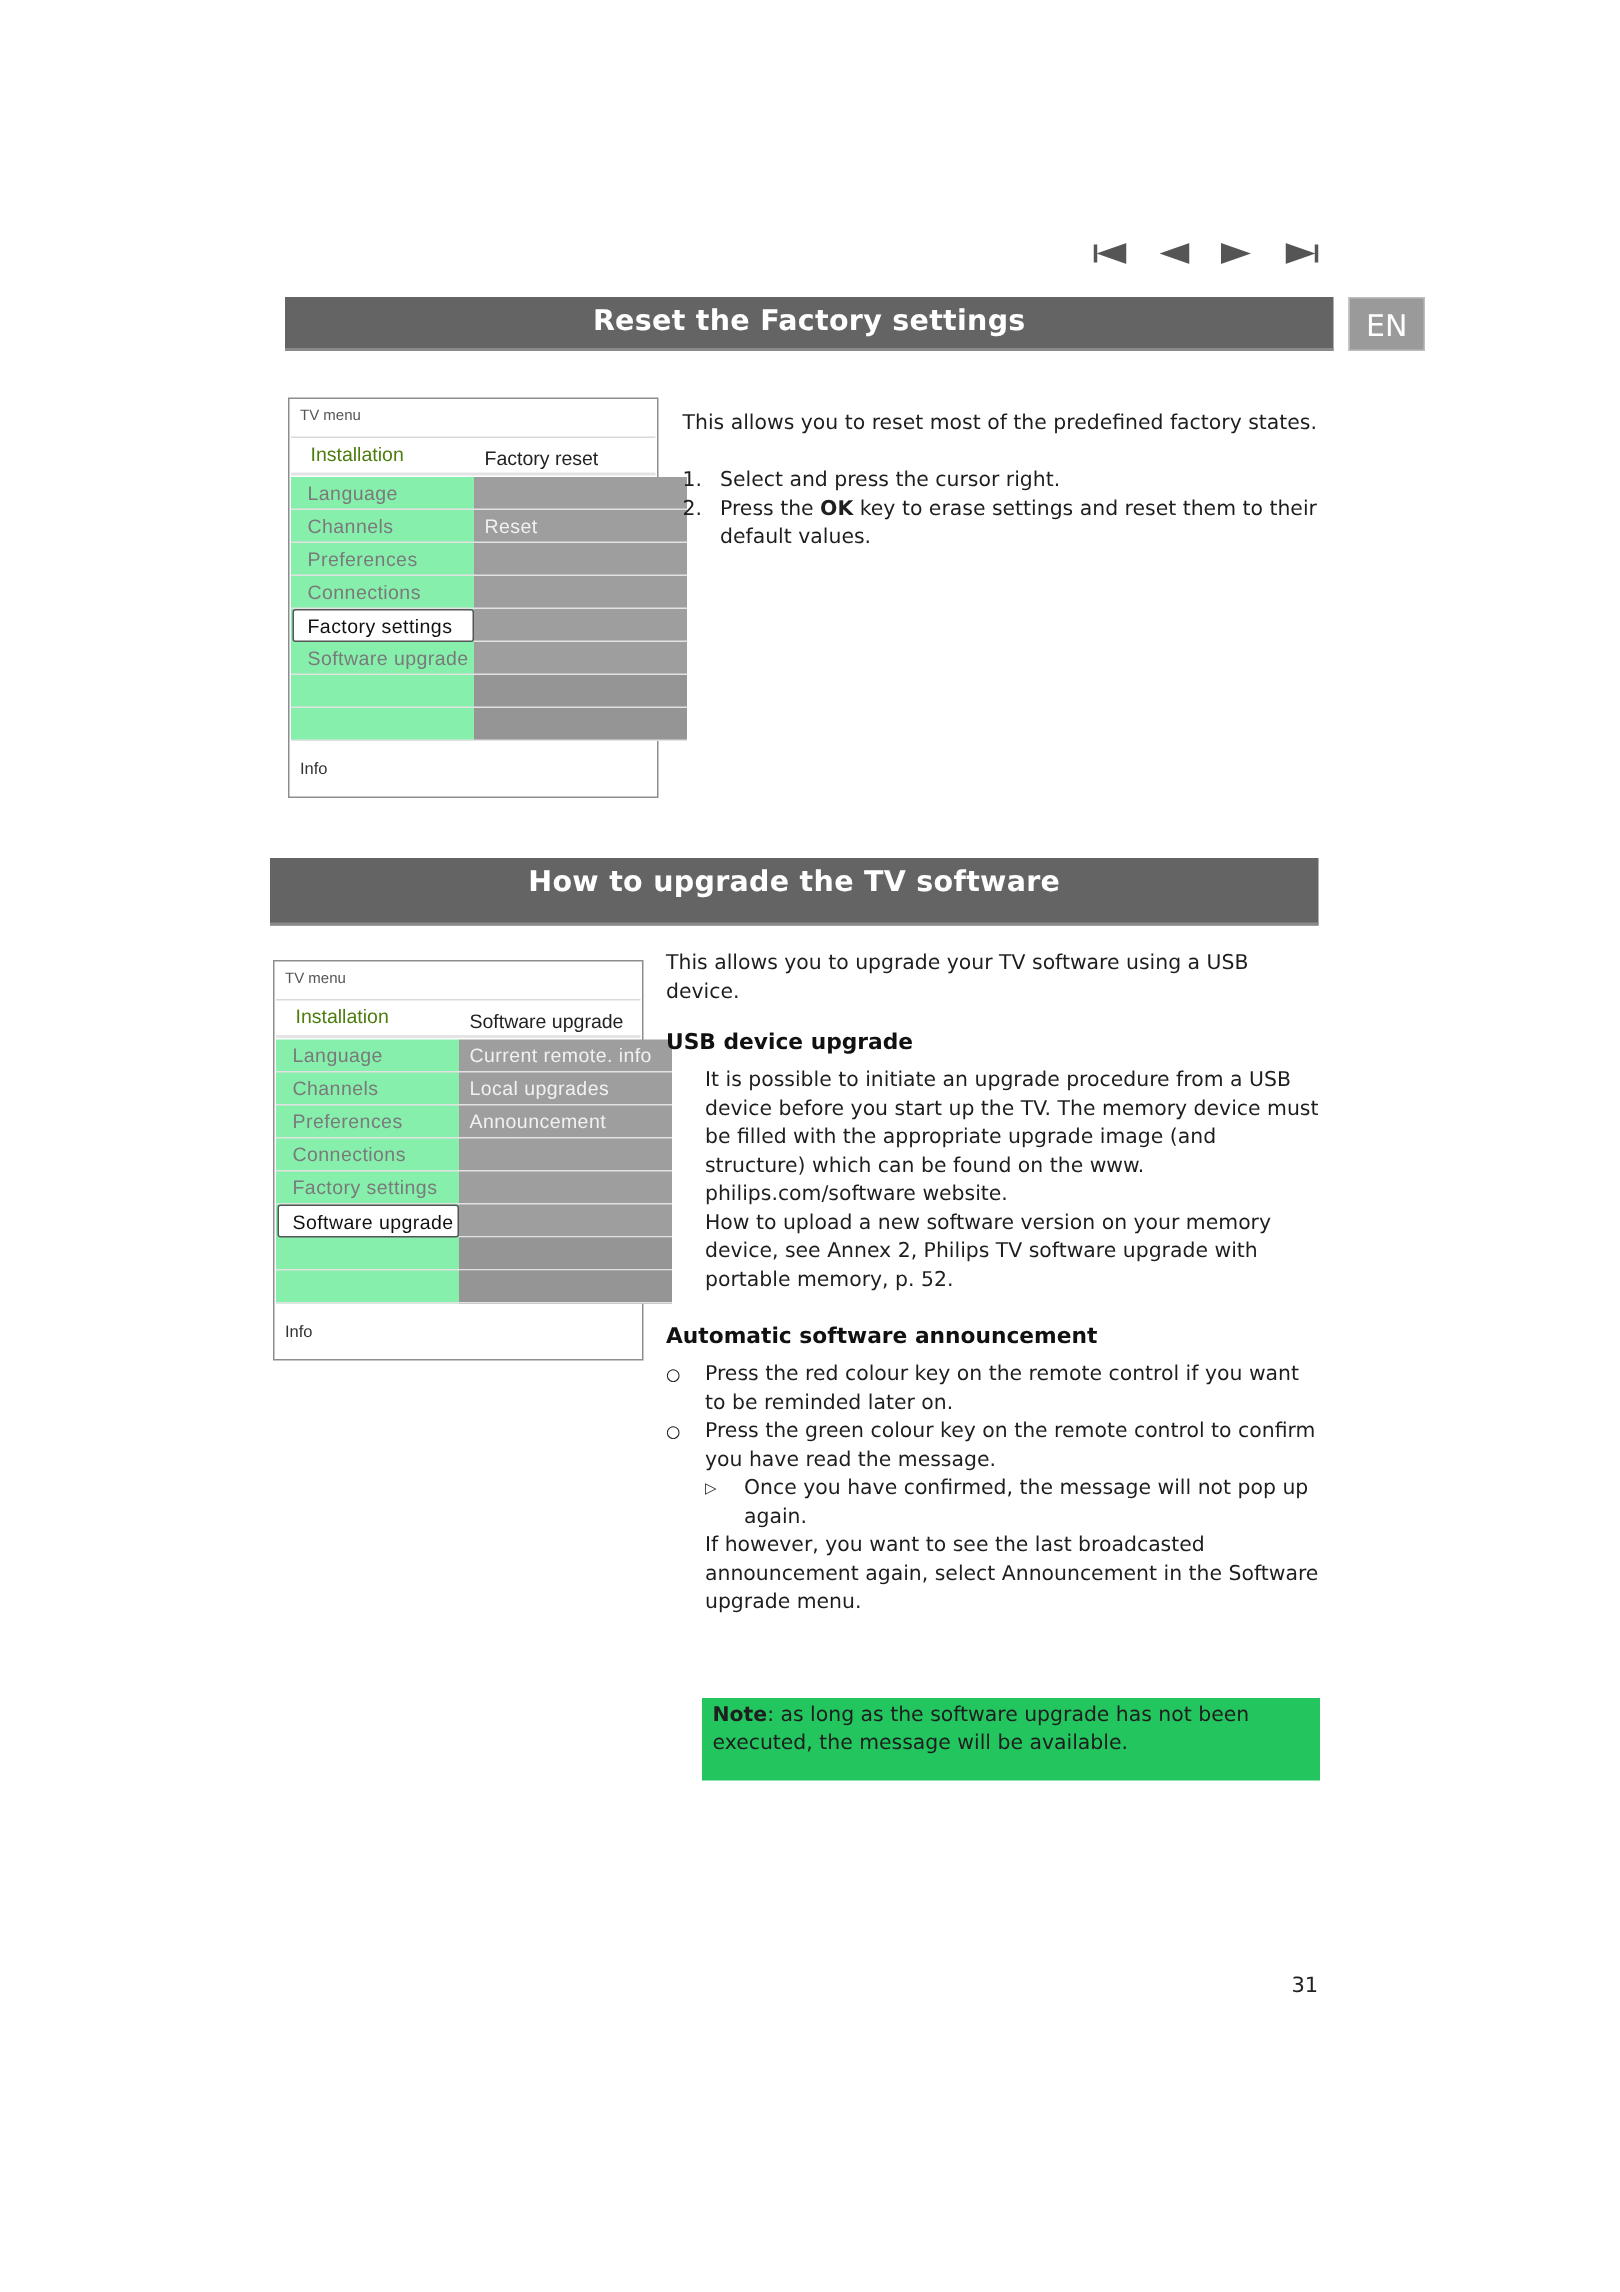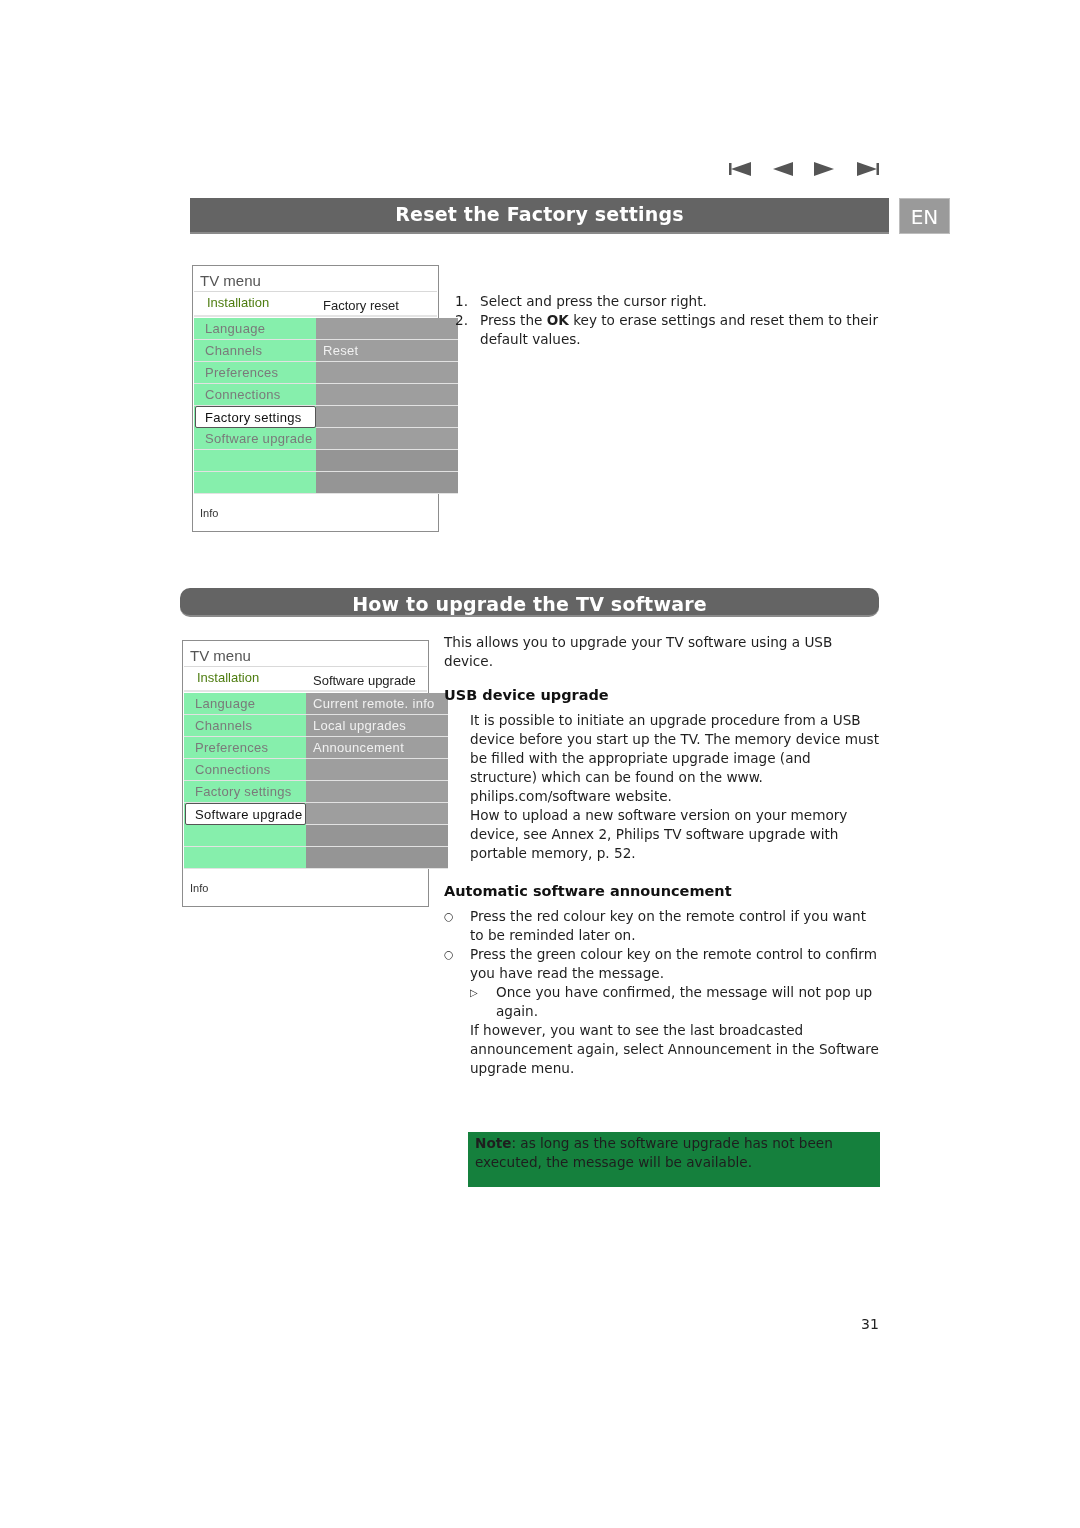--- a/index.html
+++ b/index.html
@@ -7,33 +7,33 @@
          font-family: "DejaVu Sans", sans-serif; color: #1a1a1a; }
 
   .nav-icons { position: absolute; top: 161px; left: 726px; width: 160px; height: 20px; }
   .nav-icons svg { position: absolute; top: 0; }
 
   .section-bar { position: absolute; background: #646464; color: #fff;
                  font-family: "DejaVu Sans", sans-serif; font-weight: bold;
                  font-size: 19px; text-align: center; box-sizing: border-box;
                  border-bottom: 2px solid #8a8a8a; letter-spacing: 0.2px; }
   #bar1 { left: 190px; top: 198px; width: 699px; height: 36px; line-height: 32px; }
-  #bar2 { left: 180px; top: 588px; width: 699px; height: 29px; line-height: 32px; border-radius: 10px; }
+  #bar2 { left: 180px; top: 572px; width: 699px; height: 45px; line-height: 32px; }
 
   .en-tab { position: absolute; left: 899px; top: 198px; width: 51px; height: 36px;
             background: #9a9a9a; color: #fff; font-weight: normal; font-size: 20px;
             text-align: center; line-height: 36px; border: 1px solid #bdbdbd; box-sizing: border-box; }
 
   
   .tvmenu { position: absolute; width: 247px; height: 267px; border: 1px solid #8d8d8d;
             background: #fff; box-sizing: border-box;
             font-family: "Liberation Sans", sans-serif; }
   #menu1 { left: 192px; top: 265px; }
   #menu2 { left: 182px; top: 640px; }
-  .tvmenu .title { position: absolute; left: 7px; top: 6px; font-size: 15px; color: #555; }
+  .tvmenu .title { position: absolute; left: 7px; top: 6px; font-size: 10px; color: #555; }
   .tvmenu .hdr-line { position: absolute; left: 1px; right: 1px; top: 25px; border-top: 1px solid #d9d9d9; }
   .tvmenu .crumb { position: absolute; left: 14px; top: 29px; font-size: 13px; color: #4d7c0f; }
   .tvmenu .sub-title { position: absolute; left: 130px; top: 32px; font-size: 13px; color: #222; }
   .tvmenu .hdr-line2 { position: absolute; left: 1px; right: 1px; top: 49px; border-top: 2px solid #e4e4e4; }
   .tvmenu .leftcol { position: absolute; left: 1px; top: 52px; width: 122px; height: 176px; background: #86efac; }
   .tvmenu .rightcol { position: absolute; left: 123px; top: 52px; width: 142px; height: 176px; background: #9e9e9e; }
   .tvmenu .row { position: absolute; left: 0; width: 100%; height: 22px; box-sizing: border-box;
                  border-bottom: 1px solid #e2e2e2; font-size: 13px; line-height: 22px;
                  padding-left: 11px; white-space: nowrap; letter-spacing: 0.3px; }
   .tvmenu .leftcol .row { color: #7a7a7a; }
@@ -53,21 +53,21 @@
   .heading { position: absolute; font-weight: bold; font-size: 14.5px; color: #111;
              font-family: "DejaVu Sans", sans-serif; }
 
   .bullet-item { position: relative; padding-left: 26px; }
   .bullet-item .mark { position: absolute; left: 0; top: 0; font-size: 11px; }
   .sub-item { position: relative; padding-left: 52px; }
   .sub-item .mark { position: absolute; left: 26px; top: 0; font-size: 10px; }
   .indent { padding-left: 26px; }
 
   .note { position: absolute; left: 468px; top: 1132px; width: 412px; height: 55px;
-          background: #15803d; box-sizing: border-box; padding: 2px 7px;
+          background: #22c55e; box-sizing: border-box; padding: 2px 7px;
           font-family: "DejaVu Sans", sans-serif; font-size: 13.6px; line-height: 19px; color: #1e1e1e; }
 
   .page-number { position: absolute; left: 861px; top: 1316px; font-size: 14px; color: #222;
                  font-family: "DejaVu Sans", sans-serif; }
 </style>
 </head>
 <body>
 
 <div class="nav-icons">
   <svg style="left:3px" width="22" height="16" viewBox="0 0 22 16">
@@ -112,20 +112,21 @@
     <div class="row" style="top:66px"></div>
     <div class="row" style="top:88px"></div>
     <div class="row" style="top:110px"></div>
     <div class="row dark" style="top:132px"></div>
     <div class="row dark" style="top:154px"></div>
   </div>
   <div class="info">Info</div>
 </div>
 
 <div class="text" style="left:455px; top:273px; width:430px;">
+  <p class="para">This allows you to reset most of the predefined factory states.</p>
   <div style="height:19px"></div>
   <div class="ol">
     <span class="num">1.</span>
     <span>Select and press the cursor right.</span>
   </div>
   <div class="ol">
     <span class="num">2.</span>
     <span>Press the </span><b>OK</b><span> key to erase settings and reset them to their default values.</span>
   </div>
 </div>

